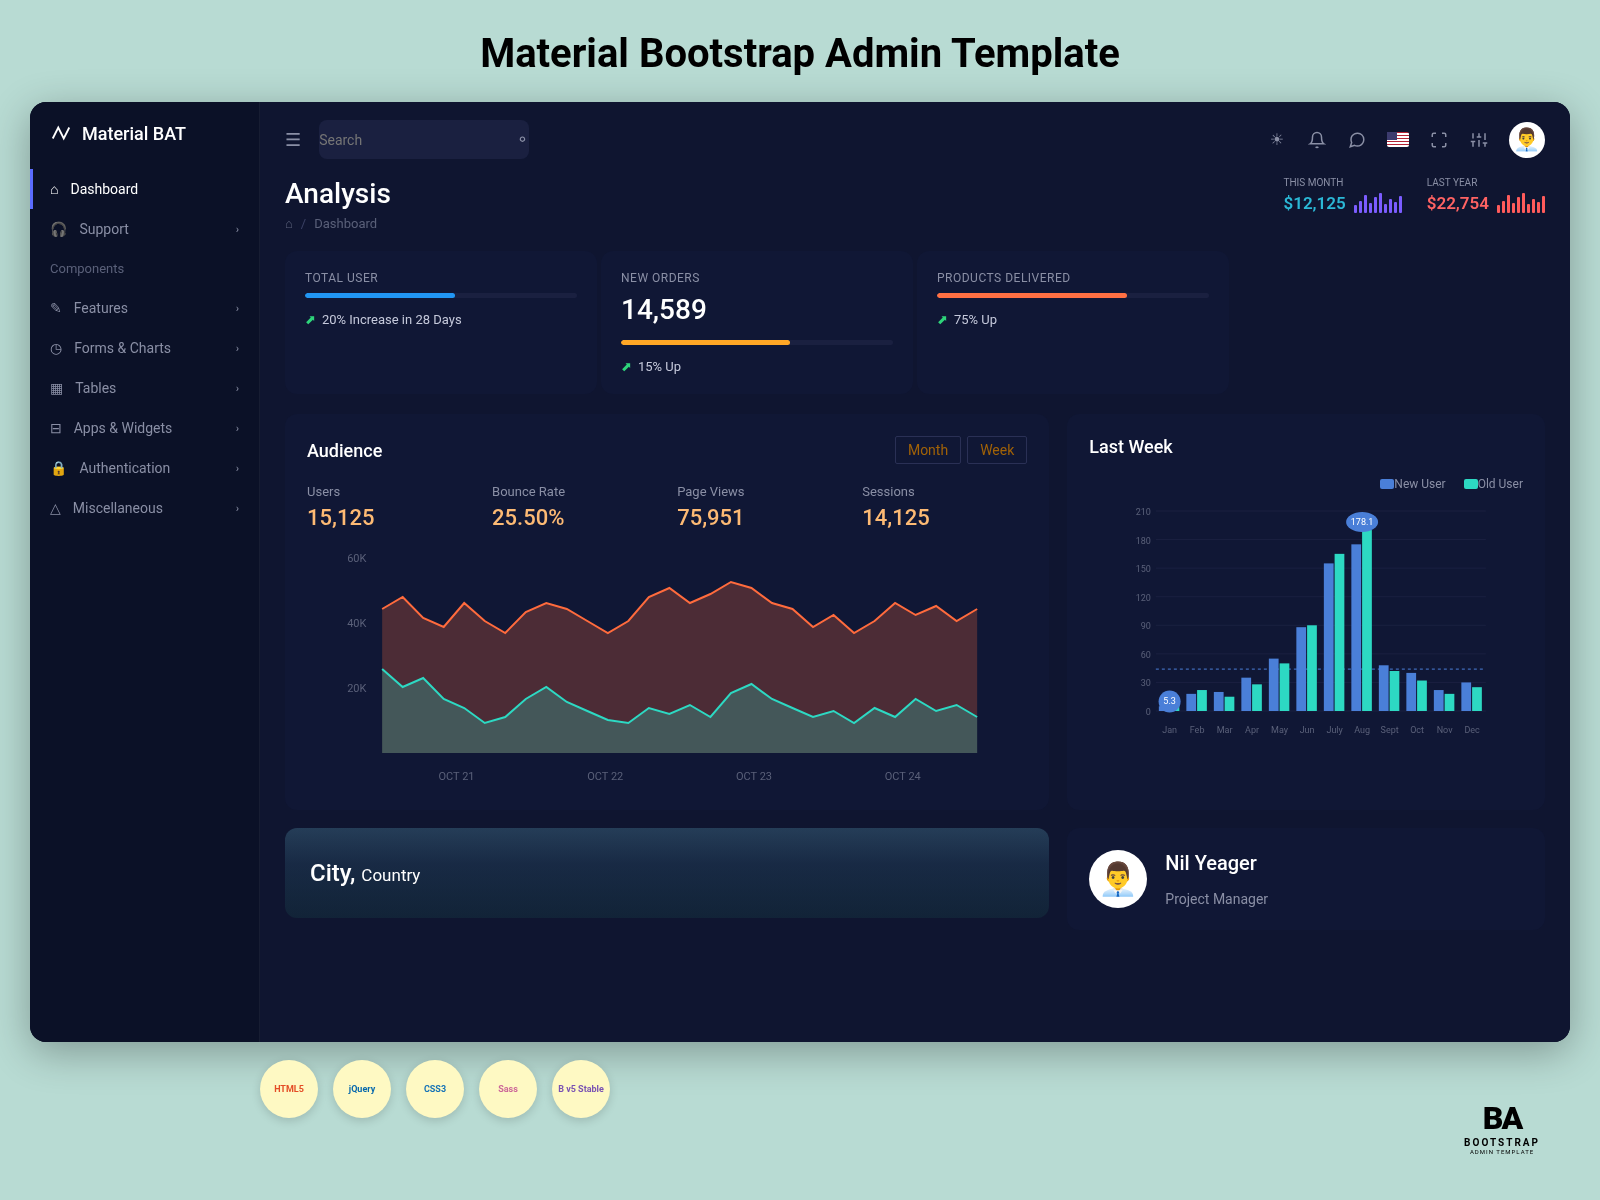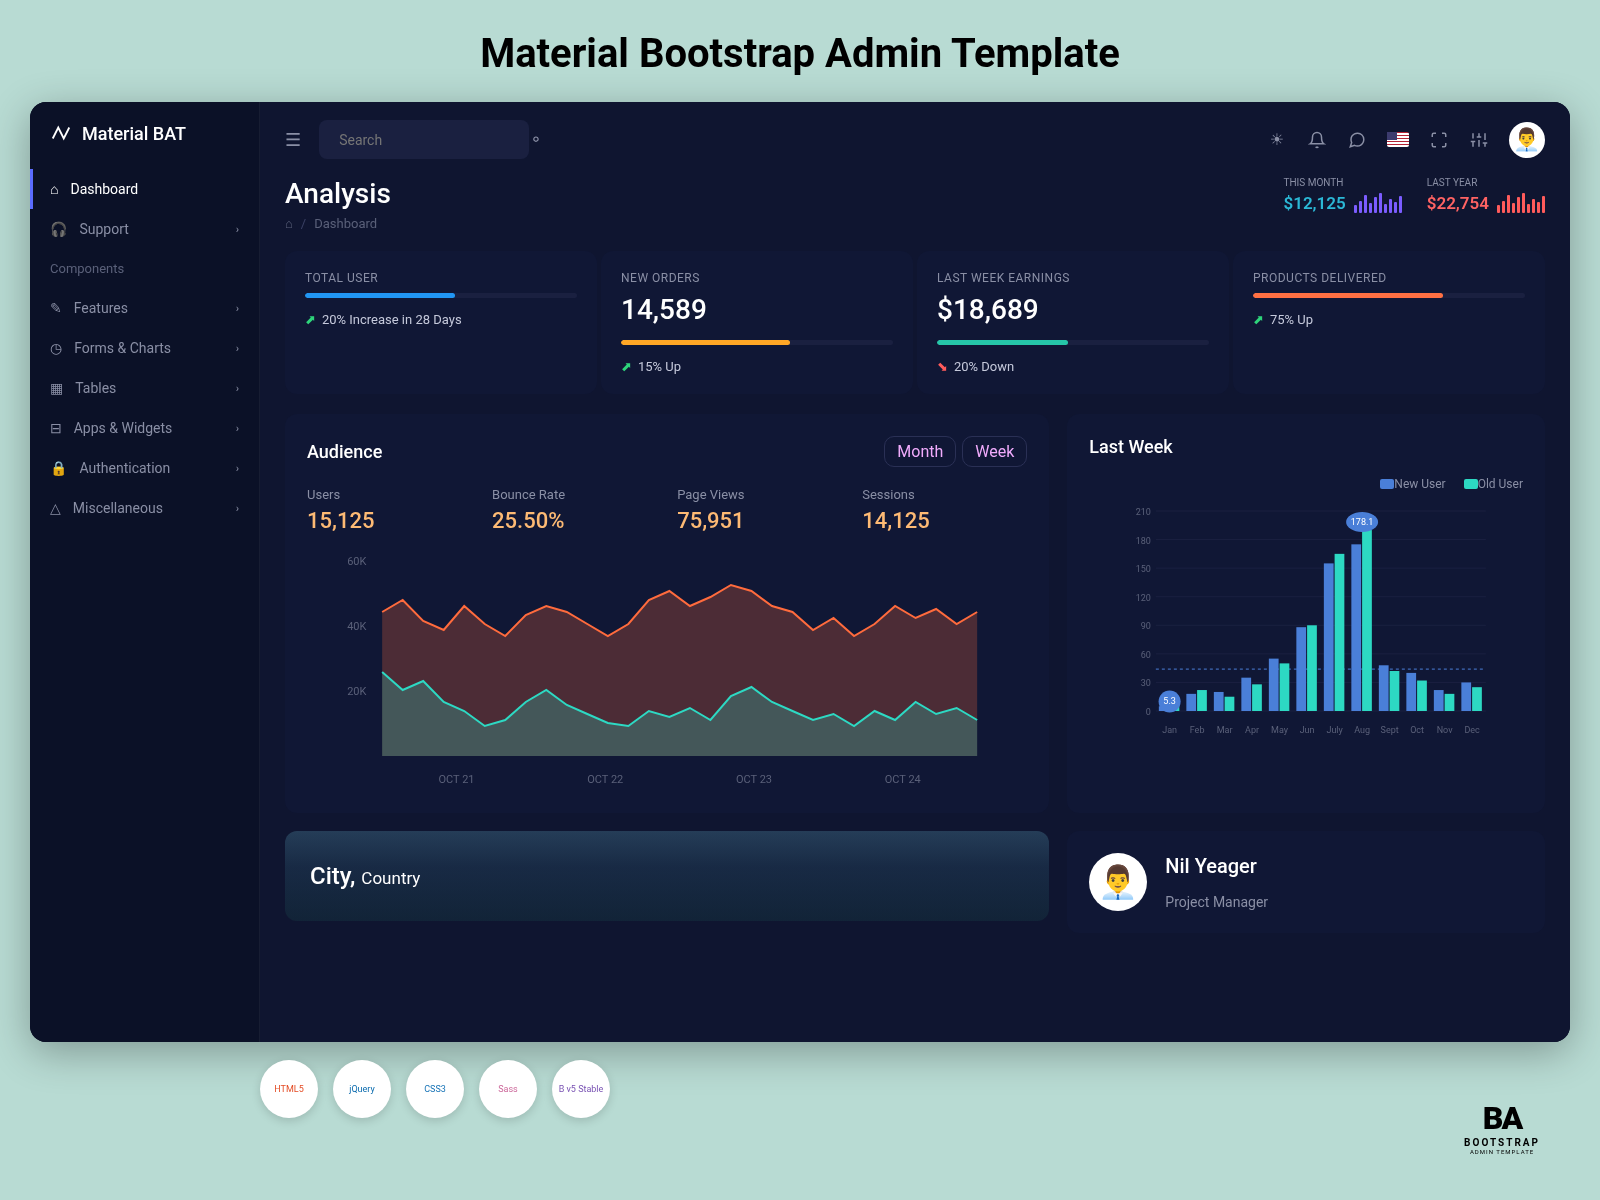--- a/index.html
+++ b/index.html
@@ -10,21 +10,21 @@
 .logo{display:flex;align-items:center;gap:10px;padding:0 20px 25px;color:#fff;font-size:18px;font-weight:500}
 .logo-icon{width:22px;height:22px;display:inline-flex}
 .nav-item{display:flex;align-items:center;gap:12px;padding:12px 20px;color:#8a8fa5;font-size:14px;cursor:pointer;position:relative}
 .nav-item.active{color:#fff}
 .nav-item.active::before{content:'';position:absolute;left:0;top:0;bottom:0;width:3px;background:#5b6cff}
 .nav-item .chev{margin-left:auto;font-size:11px}
 .nav-section{padding:12px 20px;color:#5a6079;font-size:13px}
 .main{flex:1;display:flex;flex-direction:column;background:#0f1530}
 .topbar{display:flex;align-items:center;padding:18px 25px;gap:18px}
 .menu-toggle{color:#8a8fa5;cursor:pointer;font-size:18px}
-.search{background:#1a2040;border-radius:8px;padding:10px 20px;display:flex;align-items:center;gap:12px;width:210px}
+.search{background:#1a2040;border-radius:8px;padding:10px 0;display:flex;align-items:center;gap:12px;width:210px}
 .search input{background:none;border:none;color:#8a8fa5;outline:none;flex:1;font-size:14px}
 .topbar-right{margin-left:auto;display:flex;align-items:center;gap:20px}
 .topbar-icon{color:#8a8fa5;cursor:pointer;width:20px;height:20px;display:flex;align-items:center;justify-content:center}
 .flag{width:22px;height:15px;background:linear-gradient(#b22234 0 10%,#fff 10% 20%,#b22234 20% 30%,#fff 30% 40%,#b22234 40% 50%,#fff 50% 60%,#b22234 60% 70%,#fff 70% 80%,#b22234 80% 90%,#fff 90%);position:relative;border-radius:2px}
 .flag::before{content:'';position:absolute;top:0;left:0;width:45%;height:50%;background:#3c3b6e}
 .avatar{width:36px;height:36px;border-radius:50%;background:#fff;display:flex;align-items:center;justify-content:center;font-size:22px}
 .content{padding:0 25px 23px;overflow-y:auto;flex:1}
 .page-head{display:flex;align-items:flex-start;margin-bottom:20px}
 .page-head h1{color:#fff;font-size:28px;font-weight:500;margin-bottom:6px}
 .breadcrumb{display:flex;align-items:center;gap:8px;color:#5a6079;font-size:13px}
@@ -43,39 +43,39 @@
 .progress{height:5px;background:#1a2040;border-radius:3px;margin-bottom:14px;overflow:hidden}
 .progress-bar{height:100%;border-radius:3px}
 .card-trend{color:#c5c9db;font-size:13px;display:flex;align-items:center;gap:6px}
 .trend-up{color:#2ed47a}
 .trend-down{color:#ff5b5b}
 .row{display:grid;grid-template-columns:1.6fr 1fr;gap:18px;margin-bottom:18px}
 .panel{background:#101735;border-radius:12px;padding:22px}
 .panel-head{display:flex;align-items:center;margin-bottom:20px}
 .panel-title{color:#fff;font-size:18px;font-weight:500}
 .toggle-group{margin-left:auto;display:flex;gap:6px}
-.toggle{border:1px solid #2a3055;color:#f0abfc;padding:5px 12px;border-radius:10px;font-size:16px;cursor:pointer}
+.toggle{border:1px solid #2a3055;color:#a16207;padding:5px 12px;border-radius:2px;font-size:14px;cursor:pointer}
 .metrics{display:grid;grid-template-columns:repeat(4,1fr);gap:20px;margin-bottom:18px}
 .metric-label{color:#8a8fa5;font-size:13px;margin-bottom:6px}
 .metric-value{color:#fdba74;font-size:22px;font-weight:500}
 .area-chart{height:240px;position:relative}
 .legend{display:flex;gap:18px;justify-content:flex-end;margin-bottom:10px}
 .legend-item{display:flex;align-items:center;color:#8a8fa5;font-size:12px}
 .legend-swatch{width:14px;height:10px;border-radius:2px}
 .bar-chart{height:240px;position:relative}
 .city-panel{background:linear-gradient(180deg,#1a2a3a,#0d1525);border-radius:12px;padding:25px;height:90px;display:flex;align-items:center;background-image:linear-gradient(rgba(10,20,40,0.6),rgba(10,20,40,0.6));position:relative;overflow:hidden}
 .city-panel::before{content:'';position:absolute;inset:0;background:linear-gradient(180deg,#4a7a9a 0%,#2a4a6a 40%,#1a3a4a 100%);opacity:0.4}
 .city-text{position:relative;color:#fff;font-size:24px;font-weight:500}
 .city-text .country{font-size:17px;font-weight:400}
 .profile{display:flex;align-items:center;gap:18px}
 .profile-avatar{width:58px;height:58px;border-radius:50%;background:#fff;display:flex;align-items:center;justify-content:center;font-size:32px}
 .profile-name{color:#fff;font-size:20px;font-weight:500;margin-bottom:16px}
 .profile-role{color:#8a8fa5;font-size:14px}
 .tech-badges{display:flex;gap:15px;margin-top:18px;padding-left:230px}
-.badge{width:58px;height:58px;border-radius:50%;background:#ffffff;display:flex;flex-direction:column;align-items:center;justify-content:center;font-size:9px;font-weight:400;box-shadow:0 3px 10px rgba(0,0,0,0.15)}
+.badge{width:58px;height:58px;border-radius:50%;background:#fef9c3;display:flex;flex-direction:column;align-items:center;justify-content:center;font-size:9px;font-weight:700;box-shadow:0 3px 10px rgba(0,0,0,0.15)}
 .footer-logo{position:absolute;right:60px;bottom:45px;text-align:center}
 .footer-logo .bl{font-size:32px;font-weight:900;letter-spacing:-2px}
 .footer-logo .bt{font-size:10px;letter-spacing:2px;font-weight:700}
 .footer-logo .bs{font-size:6px;letter-spacing:1px}
 svg{display:block}
 </style>
 </head>
 <body>
 
 <h1 class="page-title">Material Bootstrap Admin Template</h1>
@@ -228,28 +228,20 @@
             </div>
   <div class="card-trend"><span class="trend-up">⬈</span> 20% Increase in 28 Days</div>
           </div>
           <div class="card">
             <div class="card-label">NEW ORDERS</div>
   <div class="card-value">14,589</div>
   <div class="progress">
               <div class="progress-bar" style="width:62%;background:#ffa726"></div>
             </div>
   <div class="card-trend"><span class="trend-up">⬈</span> 15% Up</div>
-          </div>
-          <div class="card">
-            <div class="card-label">LAST WEEK EARNINGS</div>
-  <div class="card-value">$18,689</div>
-  <div class="progress">
-              <div class="progress-bar" style="width:48%;background:#26c6a9"></div>
-            </div>
-  <div class="card-trend"><span class="trend-down">⬊</span> 20% Down</div>
           </div>
           <div class="card">
             <div class="card-label">PRODUCTS DELIVERED</div>
   <div class="progress">
               <div class="progress-bar" style="width:70%;background:#ff7043"></div>
             </div>
   <div class="card-trend"><span class="trend-up">⬈</span> 75% Up</div>
           </div>
         </div>
 

